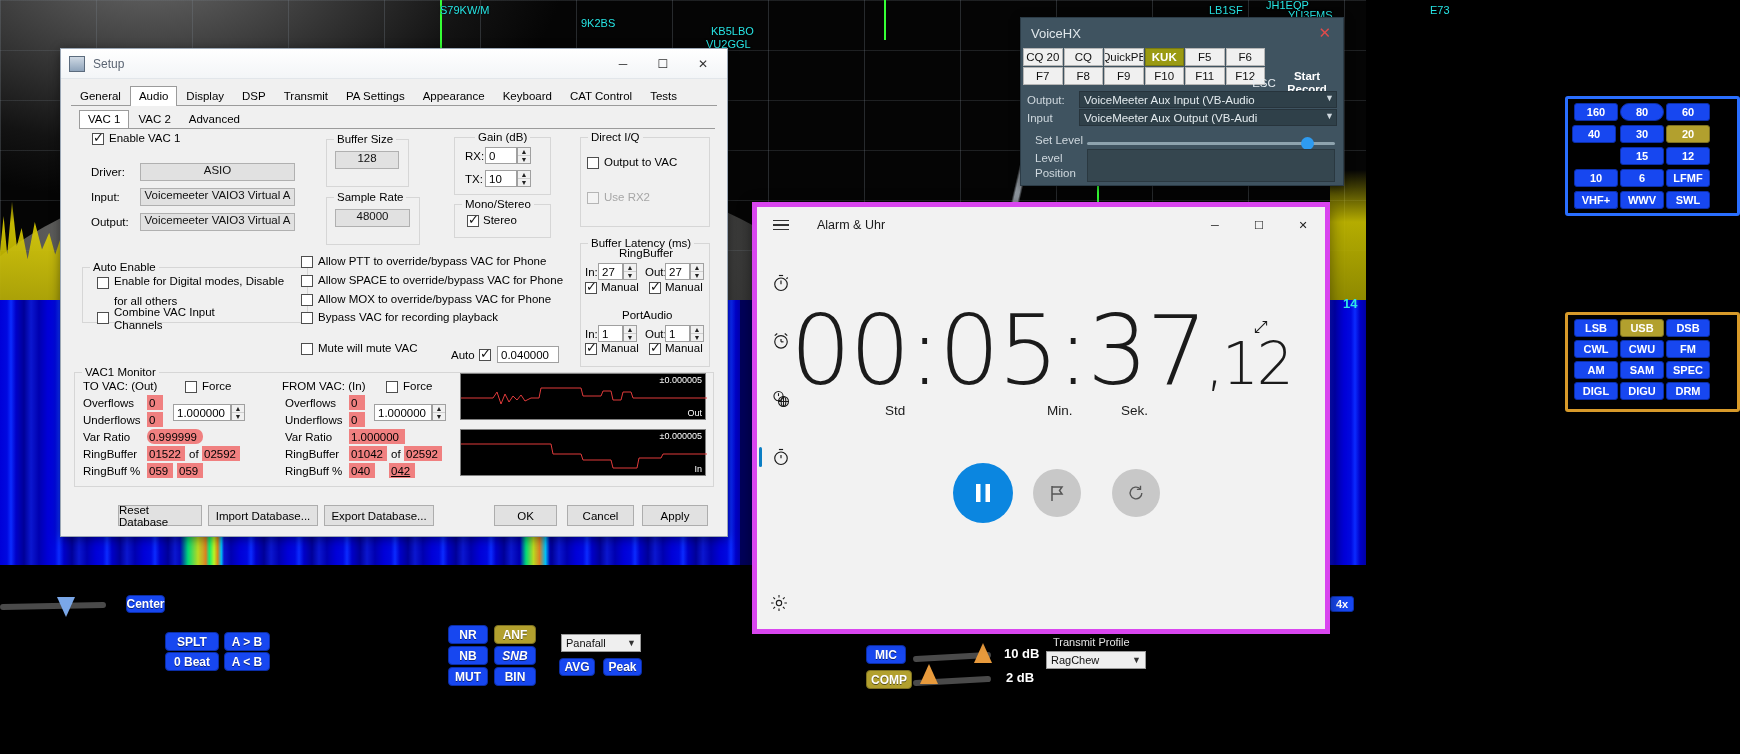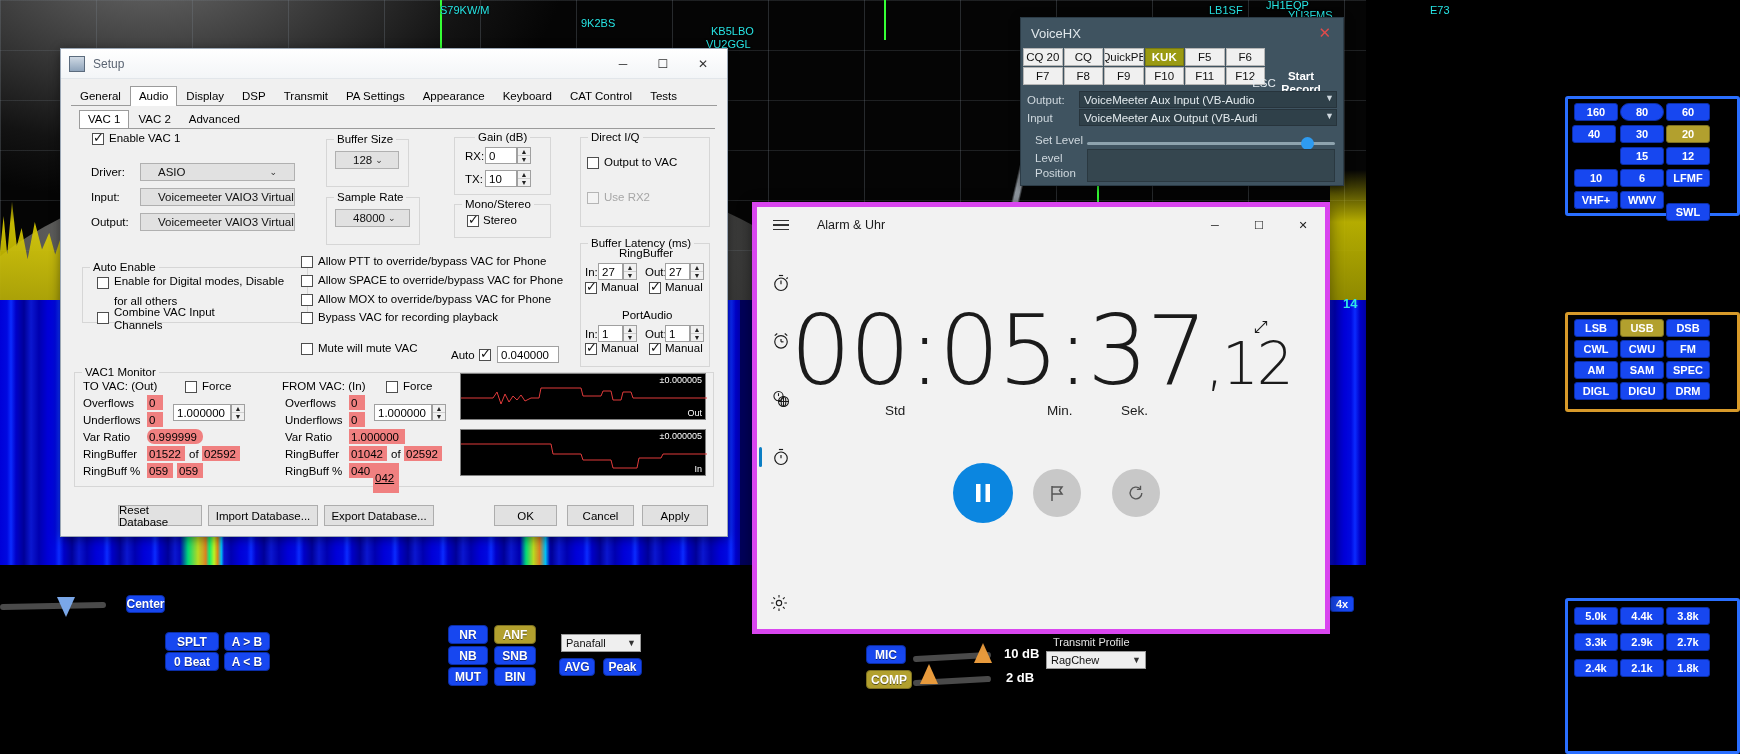--- a/index.html
+++ b/index.html
@@ -166,21 +166,21 @@
   .lbl{ position:absolute; font-size:11.5px; color:#000; }
   .cbox{
     position:absolute; width:12px; height:12px; border:1px solid #4e4e4e; background:#fff;
   }
   .cbox.checked::after{
     content:"✓"; position:absolute; left:0px; top:-4px; font-size:13px; color:#111;
   }
   .cbox.dis{ border-color:#b5b5b5; background:#f3f3f3; }
   .combo{
     position:absolute; background:#e1e1e1; border:1px solid #b0b0b0; font-size:11.5px;
-    display:flex; align-items:center; padding:0 17px; color:#111; overflow:hidden; white-space:nowrap;
+    display:flex; align-items:center; padding:0 17px; color:#111; overflow:hidden; white-space:nowrap;flex-direction:column;
   }
   .combo .car{ margin-left:auto; font-size:9px; color:#333; padding-left:3px; }
   .num{
     position:absolute; background:#fff; border:1px solid #a0a0a0; font-size:11.5px;
     display:flex; align-items:center; padding:0 3px; color:#000;
   }
   .spin{
     position:absolute; width:14px; border:1px solid #a0a0a0; background:#f0f0f0;
     display:flex; flex-direction:column;
   }
@@ -218,21 +218,21 @@
   .fkey{
     flex:1; height:18px; background:#f0f0f0; border:1px solid #b6b6b6; color:#111;
     font-size:11.5px; display:flex; align-items:center; justify-content:center; overflow:hidden;
   }
   .fkey.on{ background:#9a9a12; color:#fff; font-weight:bold; border-color:#7a7a10; }
   .escbtn{
     position:absolute; right:64px; top:46px; width:30px; height:38px; color:#e8eef2;
     display:flex; align-items:center; justify-content:center; font-size:11.5px;
   }
   .recbtn{
-    position:absolute; right:14px; top:44px; width:56px; height:42px; color:#fff;
+    position:absolute; right:8px; top:44px; width:56px; height:42px; color:#fff;
     display:flex; flex-direction:column; align-items:center; justify-content:center;
     font-size:11.5px; line-height:13px; font-weight:bold; text-align:center;
   }
   .vrow{ position:absolute; display:flex; align-items:center; }
   .vlbl{ width:52px; color:#cfd8de; font-size:11.5px; }
   .vcombo{
     background:#2f4049; border:1px solid #27343c; height:17px; color:#e3eaee;
     font-size:11.5px; display:flex; align-items:center; padding:0 14px 0 4px;
     white-space:nowrap; overflow:hidden; position:relative;
   }
@@ -321,21 +321,21 @@
   <div class="rbtn" style="left:126px; top:595px; width:39px; height:18px;">Center</div>
 
   <div class="rbtn" style="left:165px; top:632px; width:54px; height:19px;">SPLT</div>
   <div class="rbtn" style="left:224px; top:632px; width:46px; height:19px;">A &gt; B</div>
   <div class="rbtn" style="left:165px; top:652px; width:54px; height:19px;">0 Beat</div>
   <div class="rbtn" style="left:224px; top:652px; width:46px; height:19px;">A &lt; B</div>
 
   <div class="rbtn" style="left:448px; top:625px; width:40px; height:19px;">NR</div>
   <div class="rbtn olive" style="left:494px; top:625px; width:42px; height:19px;">ANF</div>
   <div class="rbtn" style="left:448px; top:646px; width:40px; height:19px;">NB</div>
-  <div class="rbtn" style="left:494px; top:646px; width:42px; height:19px;">SNB</div>
+  <div class="rbtn" style="left:494px; top:646px; width:42px; height:19px;font-style:italic;">SNB</div>
   <div class="rbtn" style="left:448px; top:667px; width:40px; height:19px;">MUT</div>
   <div class="rbtn" style="left:494px; top:667px; width:42px; height:19px;">BIN</div>
 
   <div class="sel-small" style="left:561px; top:634px; width:80px; height:18px;">
     <span>Panafall</span>
     <span class="car">▼</span>
   </div>
   <div class="rbtn" style="left:559px; top:658px; width:36px; height:18px;">AVG</div>
   <div class="rbtn" style="left:603px; top:658px; width:39px; height:18px;">Peak</div>
 
@@ -367,54 +367,41 @@
     <div class="bandbtn" style="left:6px;  top:48px;margin-top:44px;">17</div>
     <div class="bandbtn" style="left:52px; top:48px;">15</div>
     <div class="bandbtn" style="left:98px; top:48px;">12</div>
 
     <div class="bandbtn" style="left:6px;  top:70px;">10</div>
     <div class="bandbtn" style="left:52px; top:70px;">6</div>
     <div class="bandbtn" style="left:98px; top:70px;">LFMF</div>
 
     <div class="bandbtn" style="left:6px;  top:92px;">VHF+</div>
     <div class="bandbtn" style="left:52px; top:92px;">WWV</div>
-    <div class="bandbtn" style="left:98px; top:104px;">SWL</div>
+    <div class="bandbtn" style="left:98px; top:92px;">SWL</div>
   </div>
 
   <div id="modepanel">
     <div class="bandbtn" style="left:6px;  top:4px;">LSB</div>
     <div class="bandbtn olive" style="left:52px; top:4px;">USB</div>
     <div class="bandbtn" style="left:98px; top:4px;">DSB</div>
 
     <div class="bandbtn" style="left:6px;  top:25px;">CWL</div>
     <div class="bandbtn" style="left:52px; top:25px;">CWU</div>
     <div class="bandbtn" style="left:98px; top:25px;">FM</div>
 
     <div class="bandbtn" style="left:6px;  top:46px;">AM</div>
     <div class="bandbtn" style="left:52px; top:46px;">SAM</div>
     <div class="bandbtn" style="left:98px; top:46px;">SPEC</div>
 
     <div class="bandbtn" style="left:6px;  top:67px;">DIGL</div>
     <div class="bandbtn" style="left:52px; top:67px;">DIGU</div>
     <div class="bandbtn" style="left:98px; top:67px;">DRM</div>
   </div>
 
-  <div id="filterpanel">
-    <div class="bandbtn" style="left:6px;  top:6px;">5.0k</div>
-    <div class="bandbtn" style="left:52px; top:6px;">4.4k</div>
-    <div class="bandbtn" style="left:98px; top:6px;">3.8k</div>
-
-    <div class="bandbtn" style="left:6px;  top:32px;">3.3k</div>
-    <div class="bandbtn" style="left:52px; top:32px;">2.9k</div>
-    <div class="bandbtn" style="left:98px; top:32px;">2.7k</div>
-
-    <div class="bandbtn" style="left:6px;  top:58px;">2.4k</div>
-    <div class="bandbtn" style="left:52px; top:58px;">2.1k</div>
-    <div class="bandbtn" style="left:98px; top:58px;">1.8k</div>
-  </div>
 </div>
 
 <div id="setup">
   <div class="title">
     <span style="display:inline-block;width:16px;height:16px;background:linear-gradient(180deg,#cfd9e4,#8fa4bb);border:1px solid #5b6b7d;"></span>
     <span class="tx">Setup</span>
     <div class="winbtns">
       <div class="winbtn">─</div>
       <div class="winbtn">☐</div>
       <div class="winbtn close">✕</div>
@@ -639,21 +626,21 @@
   <span class="plaincell" style="left:224px; top:365px;">Underflows</span>
   <div class="redcell" style="left:288px; top:363px; width:16px; height:15px;">0</div>
   <span class="plaincell" style="left:224px; top:382px;">Var Ratio</span>
   <div class="redcell" style="left:288px; top:380px; width:56px; height:15px;">1.000000</div>
   <span class="plaincell" style="left:224px; top:399px;">RingBuffer</span>
   <div class="redcell" style="left:288px; top:397px; width:38px; height:15px;">01042</div>
   <span class="plaincell" style="left:330px; top:399px;">of</span>
   <div class="redcell" style="left:343px; top:397px; width:38px; height:15px;">02592</div>
   <span class="plaincell" style="left:224px; top:416px;">RingBuff %</span>
   <div class="redcell" style="left:288px; top:414px; width:26px; height:15px;">040</div>
-  <div class="redcell" style="left:312px; top:414px; width:26px; height:30px;text-decoration:underline;">042</div>
+  <div class="redcell" style="left:328px; top:414px; width:26px; height:15px;text-decoration:underline;">042</div>
 
   <div class="scope" style="left:399px; top:324px; width:246px; height:47px;">
     <span class="sclabel" style="right:3px; top:1px;">±0.000005</span>
     <span class="sclabel" style="right:3px; bottom:1px;">Out</span>
     <svg width="246" height="47" viewBox="0 0 246 47">
       <path d="M0,24 L32,24 L36,18 L40,30 L44,20 L48,28 L52,22 L56,26 L60,21 L64,27 L70,24 L78,24 L80,14 L120,14 L122,22 L140,22 L142,17 L150,17 L152,26 L160,26 L162,18 L170,18 L172,24 L246,24" fill="none" stroke="#e03b3b" stroke-width="1"></path>
     </svg>
   </div>
   <div class="scope" style="left:399px; top:380px; width:246px; height:47px;">
     <span class="sclabel" style="right:3px; top:1px;">±0.000005</span>

